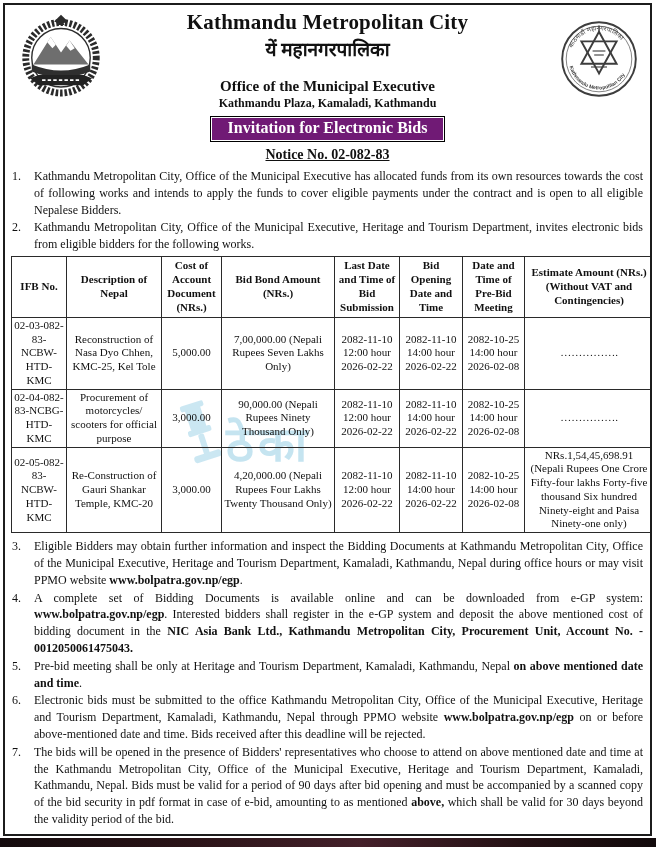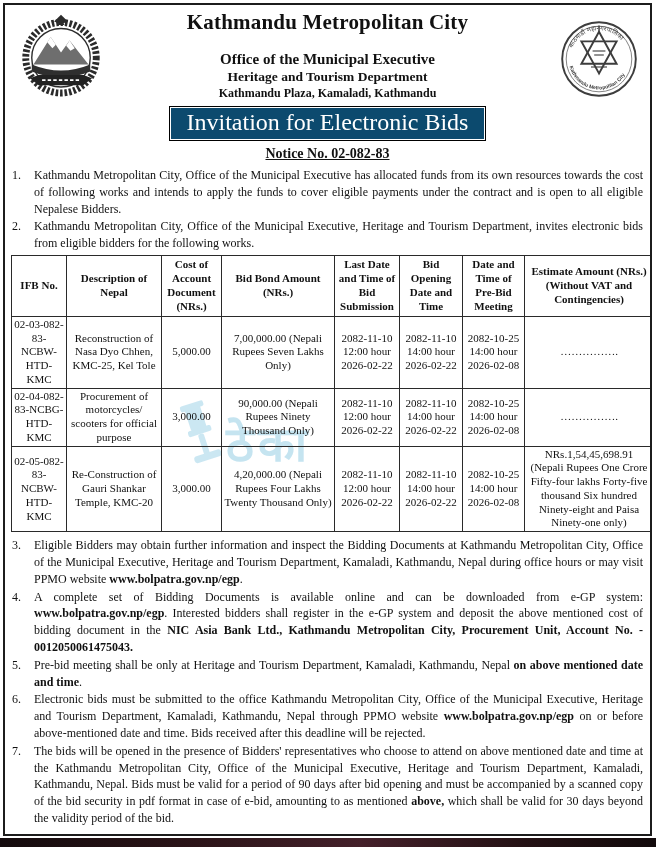--- a/index.html
+++ b/index.html
@@ -10,21 +10,21 @@
   
   .hdr{position:relative;text-align:center;}
   .emblem{position:absolute;left:6px;top:2px;}
   .seal{position:absolute;right:4px;top:6px;}
   .title{font-size:21px;font-weight:bold;margin-top:2px;letter-spacing:.2px;}
   .dev{font-size:19px;font-weight:bold;margin-top:1px;}
   .office{font-size:15px;font-weight:bold;margin-top:16px;}
   .dept{font-size:13.5px;font-weight:bold;margin-top:1px;}
   .addr{font-size:12px;font-weight:bold;margin-top:1px;}
   .banner-wrap{margin-top:7px;}
-  .banner{display:inline-block;background:#0c4a6e;color:#fff;font-weight:normal;font-size:24px;
+  .banner{display:inline-block;background:#701a75;color:#fff;font-weight:bold;font-size:16px;
           padding:1px 16px 3px;outline:1px solid #000;outline-offset:1px;}
   .notice{font-size:14px;font-weight:bold;margin-top:7px;text-decoration:underline;}
   .pub{font-size:12.5px;font-weight:bold;margin-top:1px;}
   
   .plist{margin-top:5px;}
   .pitem{display:flex;font-size:12px;line-height:1.4;margin-top:1px;}
   .pnum{width:15px;flex:0 0 15px;font-weight:normal;}
   .ptxt{flex:1;text-align:justify;padding-left:7px;}
   .seg-b{font-weight:bold;}
   
@@ -79,22 +79,22 @@
         </defs>
         <text font-size="8" fill="#3d3d3d" font-family="DejaVu Sans, sans-serif">
           <textPath href="#arcTop" startOffset="12%">काठमाडौं महानगरपालिका</textPath>
         </text>
         <text font-size="6.4" fill="#3d3d3d" font-weight="bold" font-family="Liberation Sans, sans-serif">
           <textPath href="#arcBot" startOffset="8%">Kathmandu Metropolitan City</textPath>
         </text>
       </svg>
 
       <div class="title">Kathmandu Metropolitan City</div>
+      <div class="dev">यें महानगरपालिका</div>
       <div class="office">Office of the Municipal Executive</div>
-      <div class="dept">Heritage and Tourism Department</div>
       <div class="addr">Kathmandu Plaza, Kamaladi, Kathmandu</div>
       <div class="banner-wrap">
         <span class="banner">Invitation for Electronic Bids</span>
       </div>
       <div class="notice">Notice No. 02-082-83</div>
     </div>
 
     <div class="plist" id="intro-list">
         <div class="pitem">
           <span class="pnum">1.</span>

